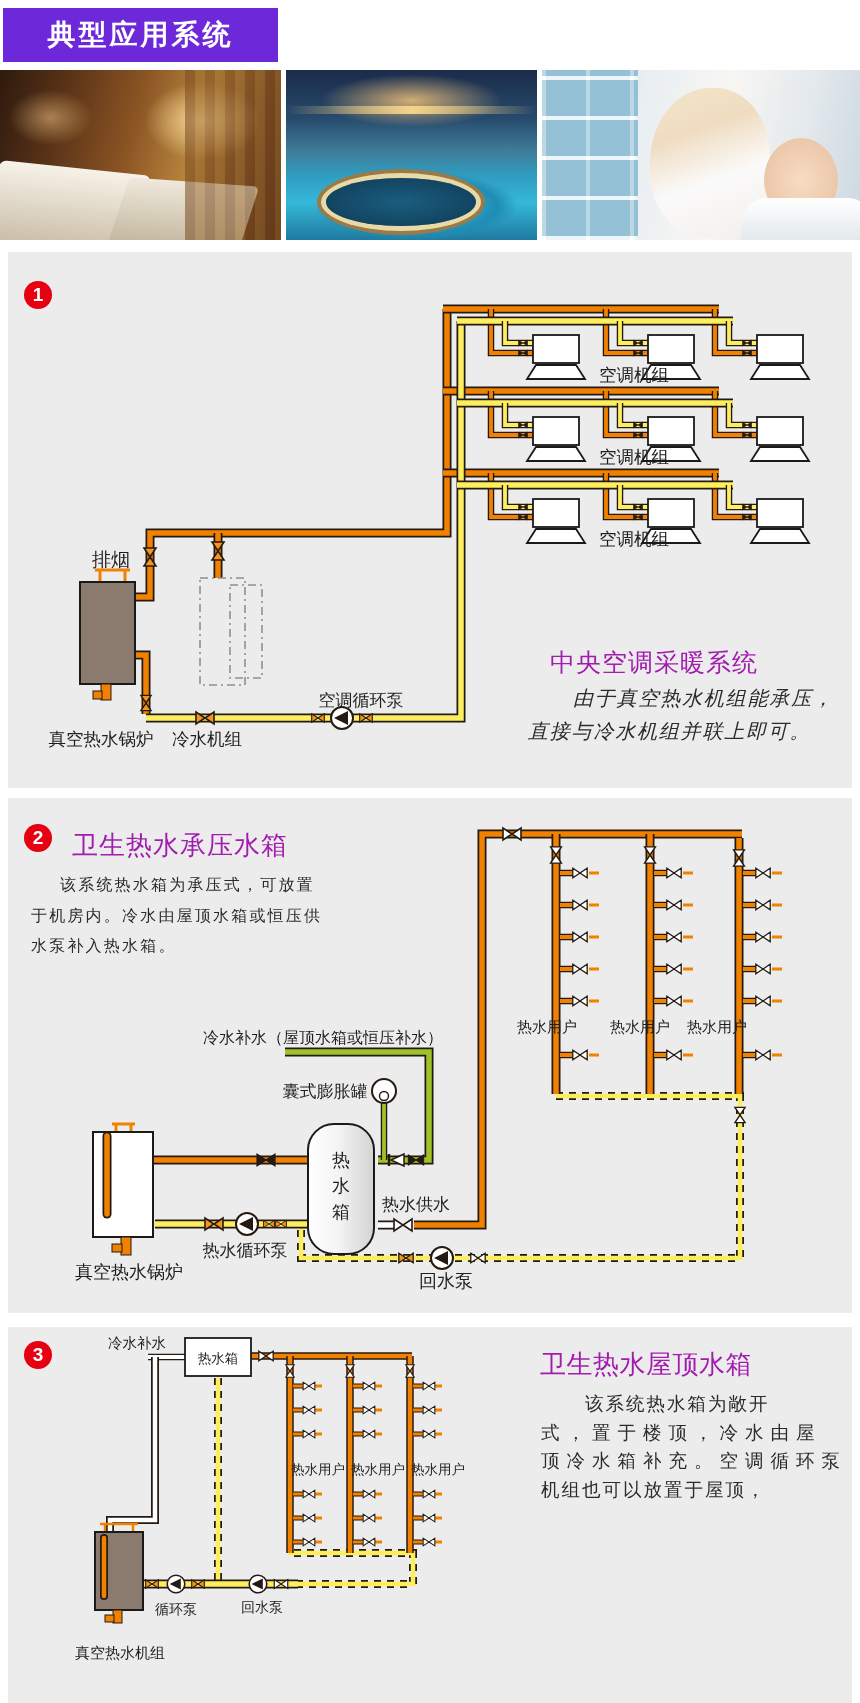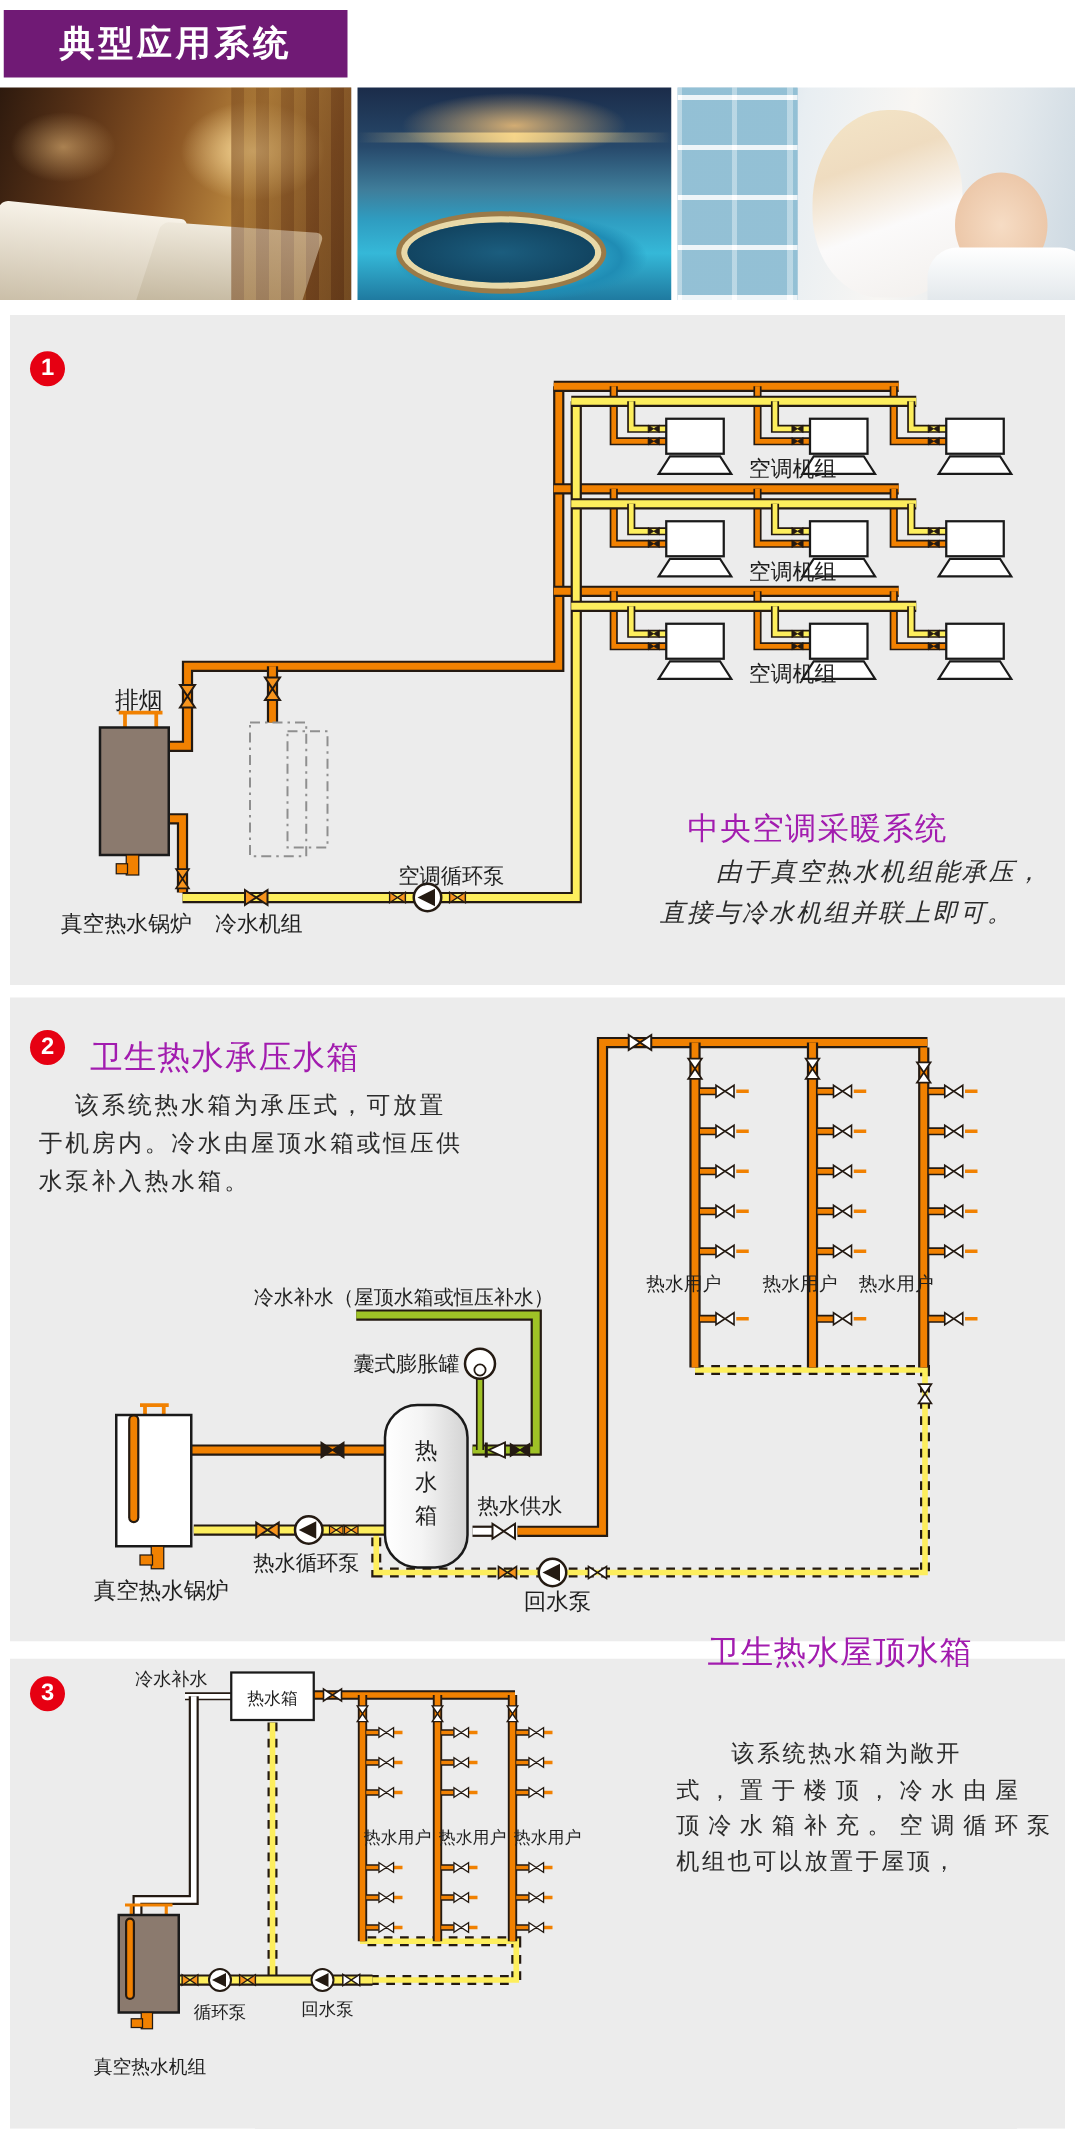--- a/index.html
+++ b/index.html
@@ -1,19 +1,19 @@
 <!DOCTYPE html>
 <html><head>
 <meta charset="utf-8">
 <style>
   html,body{margin:0;padding:0;background:#fff;}
   body{width:860px;height:1703px;position:relative;font-family:"Liberation Sans",sans-serif;overflow:hidden;}
   .abs{position:absolute;}
   
-  #banner{left:3px;top:8px;width:275px;height:54px;background:#701a75;display:flex;align-items:center;justify-content:center;}
+  #banner{left:3px;top:8px;width:275px;height:54px;background:#6d28d9;display:flex;align-items:center;justify-content:center;}
   #banner span{color:#fff;font-size:28px;font-weight:bold;letter-spacing:3px;}
   
   .ph{position:absolute;top:70px;height:170px;overflow:hidden;}
   #ph1{left:0;width:281px;background:
     radial-gradient(80px 55px at 72% 30%, rgba(255,225,160,.95), rgba(255,190,90,0) 72%),
     radial-gradient(60px 40px at 18% 28%, rgba(255,210,140,.5), rgba(255,190,90,0) 70%),
     linear-gradient(105deg,#2e1a0e 0%,#5a3317 22%,#8a5423 45%,#b8863e 66%,#6b3f1c 86%,#42230f 100%);}
   #ph1 .bed1{position:absolute;left:-12px;top:98px;width:150px;height:80px;background:linear-gradient(#f7f2e8,#c9bda6);transform:skew(-18deg,6deg);border-radius:6px;}
   #ph1 .bed2{position:absolute;left:118px;top:112px;width:130px;height:70px;background:linear-gradient(#efe9dc,#bfb298);transform:skew(-18deg,4deg);border-radius:6px;}
   #ph1 .curtain{position:absolute;right:0;top:0;width:96px;height:170px;background:repeating-linear-gradient(90deg,#7a4a20 0 10px,#9a6a30 10px 20px);opacity:.55;}
@@ -34,26 +34,26 @@
   .panel{position:absolute;left:8px;width:844px;background:#ececec;}
   #p1{top:252px;height:536px;}
   #p2{top:798px;height:515px;}
   #p3{top:1327px;height:376px;}
   
   .numc{position:absolute;width:28px;height:28px;border-radius:50%;background:#e60012;color:#fff;font-size:19px;font-weight:bold;display:flex;align-items:center;justify-content:center;}
   
   .h2t{position:absolute;font-weight:normal;color:#a21caf;}
   #t1h{left:480px;top:646px;width:348px;text-align:center;font-size:25px;letter-spacing:1px;}
   #t2h{left:72px;top:828px;font-size:26px;letter-spacing:1px;}
-  #t3h{left:540px;top:1304px;font-size:26px;letter-spacing:0.5px;margin-left:26px;}
+  #t3h{left:540px;top:1347px;font-size:26px;letter-spacing:0.5px;}
   .para{position:absolute;color:#2b2b2b;}
   .para span{display:block;}
   #t1p{left:528px;top:682px;font-size:20px;line-height:33px;letter-spacing:1.8px;font-style:italic;}
   #t1p span:first-child{padding-left:45px;}
-  #t2p{left:31px;top:870px;font-size:19px;line-height:30.5px;letter-spacing:2.2px;}
+  #t2p{left:31px;top:870px;font-size:16px;line-height:30.5px;letter-spacing:2.2px;}
   #t2p span:first-child{padding-left:29px;}
   #t3p{left:541px;top:1390px;font-size:18.5px;line-height:28.5px;}
   #t3p span{letter-spacing:7px;font-family:Liberation Serif, serif;}
   #t3p span:first-child{padding-left:44px;letter-spacing:2px;}
   #t3p span:last-child{letter-spacing:2px;}
   
   svg{position:absolute;left:0;overflow:visible;}
   .po{fill:none;stroke:#241a12;stroke-width:9;}
   .pi{fill:none;stroke-width:5.5;}
   .pot{fill:none;stroke:#241a12;stroke-width:6.5;}

